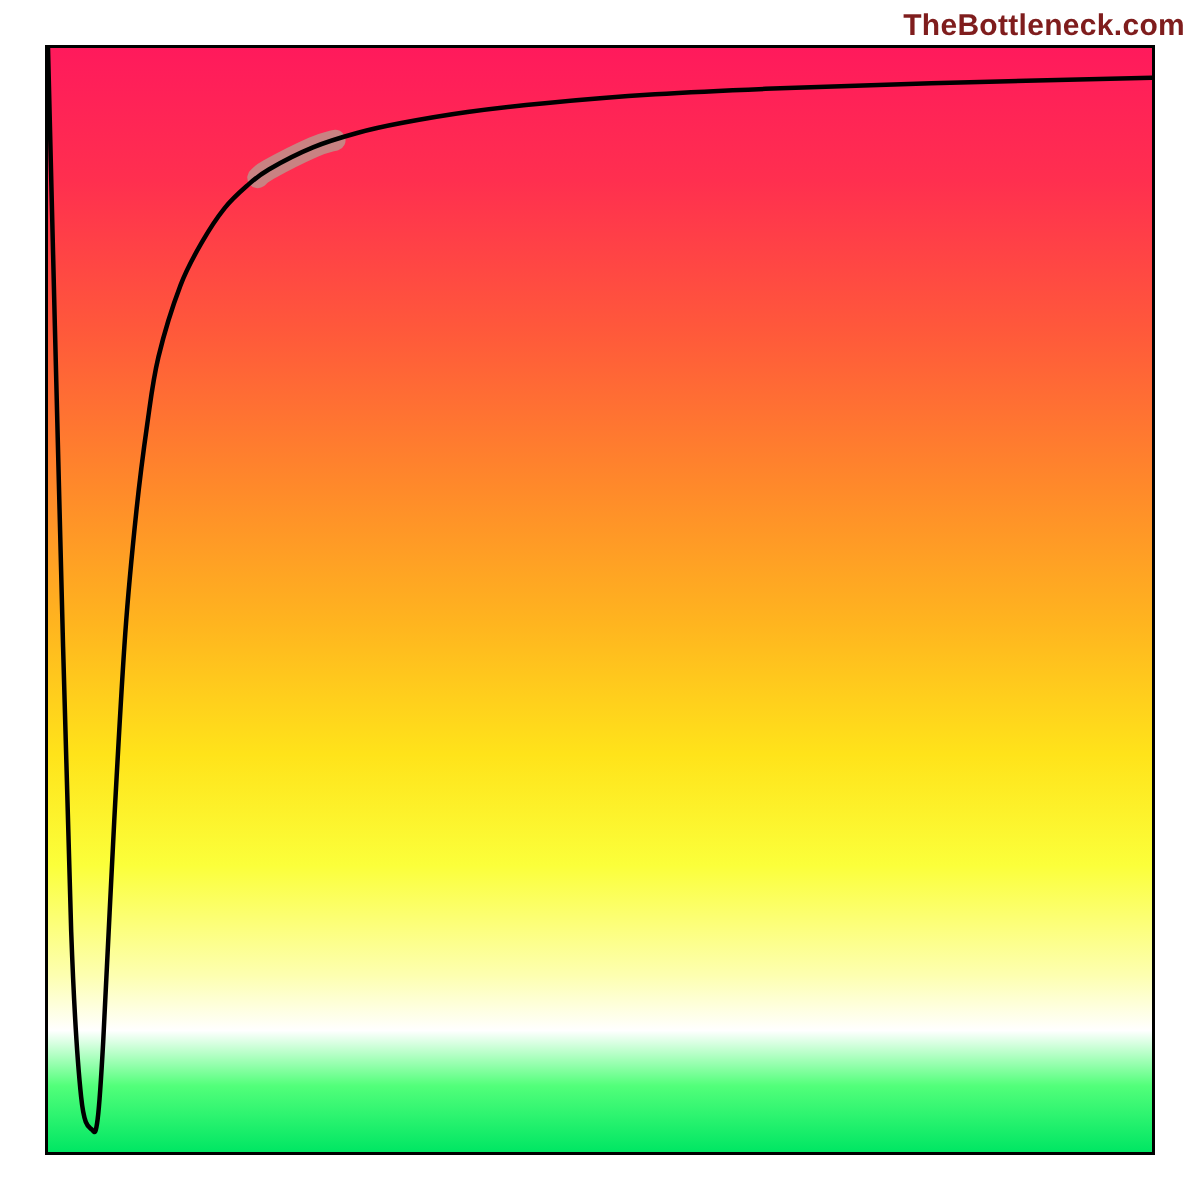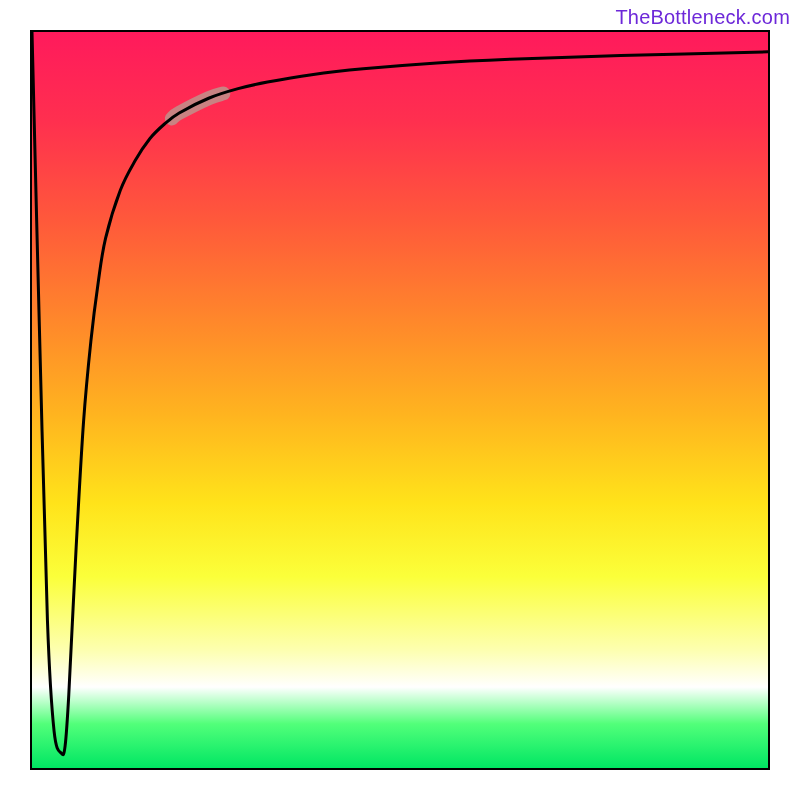--- a/index.html
+++ b/index.html
@@ -52,24 +52,24 @@
     position: absolute;
     left: 0;
     top: 0;
     width: 100%;
     height: 100%;
   }
   .attribution {
     position: absolute;
     top: 6px;
     right: 10px;
-    color: #6d28d9;
+    color: #7f1d1d;
     font-size: 20px;
     letter-spacing: 0.2px;
-    font-weight: 400;
+    font-weight: 700;
   }
 </style>
 </head>
 <body>
 
 <div class="stage">
   <div class="attribution">TheBottleneck.com</div>
 
   <div class="plot-area-border">
     <div class="gradient-bg"></div>

